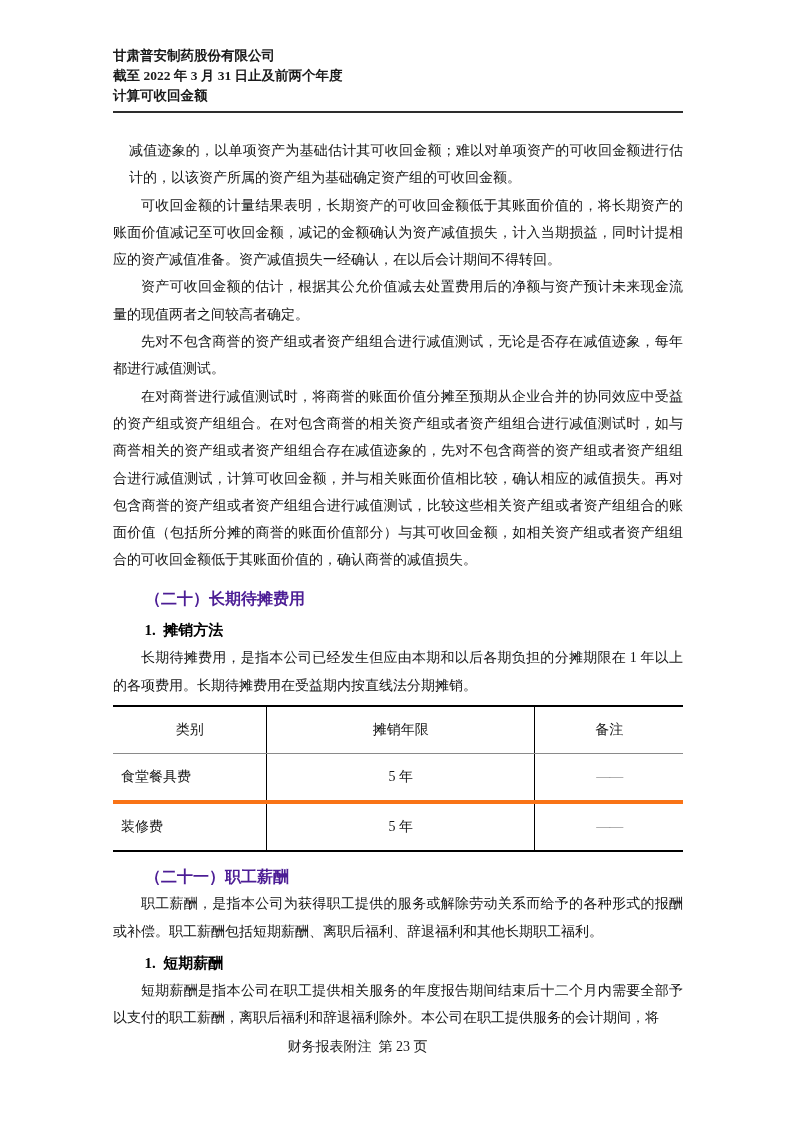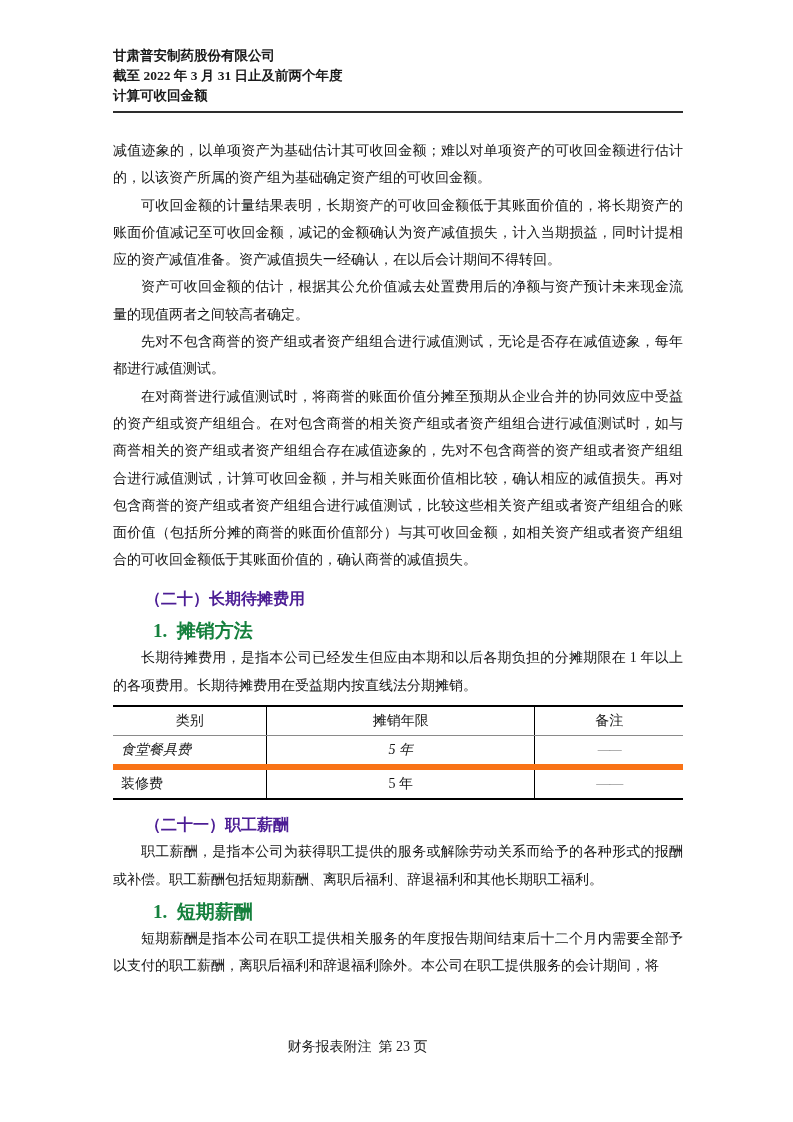--- a/index.html
+++ b/index.html
@@ -23,60 +23,60 @@
   .doc-header .hline { white-space: pre-wrap; }
   .rule { border-top: 2px solid #2d2d2d; margin-top: 5px; }
 
   .para {
     font-size: 14px;
     line-height: 27.3px;
     text-align: justify;
     text-indent: 2em;
     color: #141414;
   }
-  .para.no-indent { text-indent: 0; }
+  .para.no-indent { text-indent: 0; margin-left: 16px; }
   .para.first { margin-top: 24px; }
 
   .sec-heading {
     font-size: 16px;
     font-weight: 700;
     line-height: 27.3px;
     margin-top: 11px;
     text-indent: 2em;
     color: #4c1d95;
   }
   .sub-heading {
-    font-size: 19px;
+    font-size: 15px;
     font-weight: 700;
     line-height: 27.3px;
     margin-top: 5px;
     text-indent: 2.1em;
     white-space: pre-wrap;
-    color: #15803d;
+    color: #000000;
   }
 
   table.amort {
     width: 100%;
     border-collapse: collapse;
     margin-top: 6px;
     border-top: 2.5px solid #000;
     border-bottom: 2.5px solid #000;
     font-size: 14px;
   }
   table.amort th, table.amort td {
     font-weight: 400;
     height: 24px;
-    padding: 5px 8px;
+    padding: 14px 8px;
     border-left: 1.5px solid #000;
     text-align: center;
     vertical-align: middle;
   }
   table.amort th:first-child, table.amort td:first-child { border-left: none; }
   table.amort thead th { border-bottom: 1px solid #8a8a8a; }
-  table.amort tbody tr:first-child td { border-bottom: 6px solid #f97316; font-style: italic; }
+  table.amort tbody tr:first-child td { border-bottom: 4px solid #f97316; }
   table.amort td.cat { text-align: left; }
   table.amort td.remark { color: #979797; letter-spacing: -1px; }
   col.c1 { width: 27%; }
   col.c2 { width: 47%; }
   col.c3 { width: 26%; }
 
   .footer {
     position: absolute;
     left: 0;
     right: 0;

